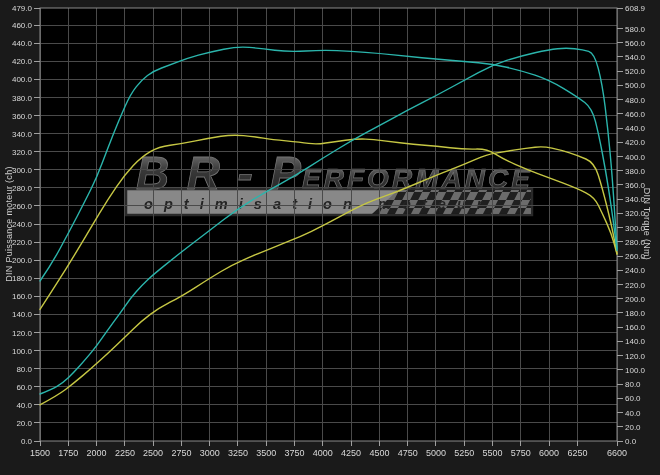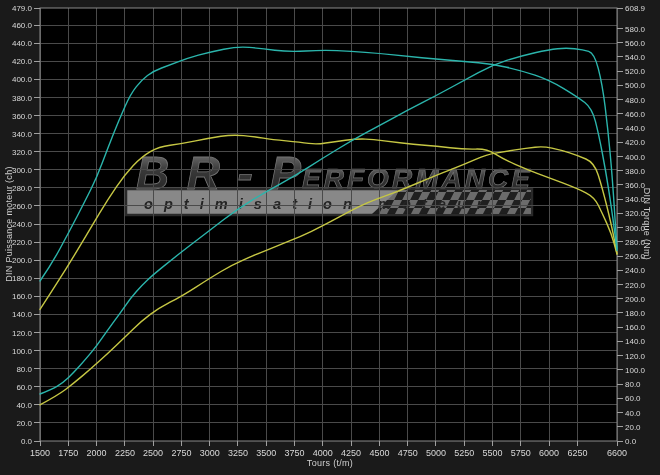--- a/index.html
+++ b/index.html
@@ -247,14 +247,13 @@
           <text x="577.4" y="456" text-anchor="middle" font-size="9" fill="#d9d9d9">6250</text>
           <text x="617.0" y="456" text-anchor="middle" font-size="9" fill="#d9d9d9">6600</text>
         </g>
         <path d="M40.0,309.4 Q57.0,283.1 65.5,269.6 Q73.9,256.1 82.4,241.9 Q90.9,227.7 99.4,213.4 Q107.9,199.2 116.4,186.8 Q124.9,174.3 133.3,165.4 Q141.8,156.6 150.3,151.6 Q158.8,146.6 170.1,145.2 Q181.4,143.8 195.6,140.9 Q209.7,138.1 221.0,136.3 Q232.3,134.5 243.6,135.6 Q255.0,136.6 263.4,138.1 Q271.9,139.5 286.1,140.9 Q300.2,142.3 308.7,143.4 Q317.2,144.5 325.7,143.0 Q334.2,141.6 345.5,140.2 Q356.8,138.8 365.3,139.1 Q373.8,139.5 382.2,140.6 Q390.7,141.6 402.0,143.0 Q413.4,144.5 424.7,145.2 Q436.0,145.9 450.1,147.7 Q464.3,149.4 475.6,149.1 Q486.9,148.7 495.4,154.1 Q503.9,159.4 515.2,164.4 Q526.5,169.4 537.8,173.6 Q549.1,177.9 563.3,183.2 Q577.4,188.6 585.9,192.8 Q594.4,197.1 598.3,205.3 Q602.3,213.4 606.8,223.4 Q611.3,233.4 614.2,243.7 L617.0,254.0" fill="none" stroke="#c6c744" stroke-width="1.4" stroke-linejoin="round" stroke-linecap="round"></path>
         <path d="M40.0,404.8 Q57.0,395.8 65.5,389.5 Q73.9,383.1 82.4,375.9 Q90.9,368.7 99.4,361.0 Q107.9,353.3 116.4,345.2 Q124.9,337.0 133.3,328.9 Q141.8,320.8 150.3,314.4 Q158.8,308.1 170.1,302.2 Q181.4,296.4 195.6,287.3 Q209.7,278.3 221.0,271.5 Q232.3,264.7 243.6,259.8 Q255.0,254.8 266.3,250.3 Q277.6,245.7 288.9,241.2 Q300.2,236.7 311.5,231.3 Q322.8,225.9 337.0,218.2 Q351.1,210.5 359.6,206.4 Q368.1,202.4 376.6,199.2 Q385.1,196.0 393.6,192.9 Q402.0,189.7 419.0,182.5 Q436.0,175.2 450.1,169.8 Q464.3,164.4 475.6,159.4 Q486.9,154.4 495.4,153.1 Q503.9,151.7 515.2,149.9 Q526.5,148.1 535.0,147.2 Q543.5,146.3 551.9,148.1 Q560.4,149.9 568.9,152.6 Q577.4,155.3 585.9,159.0 Q594.4,162.6 598.3,175.2 Q602.3,187.9 606.8,206.0 Q611.3,224.0 614.2,239.0 L617.0,253.9" fill="none" stroke="#c6c744" stroke-width="1.4" stroke-linejoin="round" stroke-linecap="round"></path>
         <path d="M40.0,281.0 Q51.3,264.6 59.8,249.0 Q68.3,233.4 76.8,217.0 Q85.3,200.6 90.9,189.3 Q96.6,177.9 102.2,163.0 Q107.9,148.0 113.5,133.8 Q119.2,119.6 124.9,106.8 Q130.5,94.0 136.2,86.9 Q141.8,79.8 147.5,75.5 Q153.1,71.2 161.6,68.0 Q170.1,64.8 178.6,61.6 Q187.1,58.4 198.4,55.2 Q209.7,52.0 223.8,49.2 Q238.0,46.3 249.3,47.4 Q260.6,48.5 274.8,50.2 Q288.9,52.0 305.9,51.0 Q322.8,49.9 337.0,50.6 Q351.1,51.3 365.3,52.4 Q379.4,53.4 393.6,54.9 Q407.7,56.3 421.8,57.7 Q436.0,59.1 450.1,60.2 Q464.3,61.3 478.4,62.7 Q492.5,64.1 506.7,67.3 Q520.8,70.5 535.0,75.1 Q549.1,79.8 563.3,88.3 Q577.4,96.8 584.8,102.5 Q592.1,108.2 595.5,121.7 Q598.9,135.2 602.3,153.0 Q605.7,170.8 608.5,188.6 Q611.3,206.3 614.2,228.4 L617.0,250.4" fill="none" stroke="#2bb5ac" stroke-width="1.4" stroke-linejoin="round" stroke-linecap="round"></path>
         <path d="M40.0,394.0 Q51.3,389.5 57.0,386.3 Q62.6,383.1 68.3,377.7 Q73.9,372.3 79.6,366.0 Q85.3,359.6 90.9,352.9 Q96.6,346.1 102.2,337.9 Q107.9,329.8 113.5,322.1 Q119.2,314.4 124.9,306.3 Q130.5,298.2 136.2,291.8 Q141.8,285.5 147.5,280.1 Q153.1,274.7 161.6,267.9 Q170.1,261.1 178.6,254.3 Q187.1,247.6 198.4,239.0 Q209.7,230.4 223.8,219.5 Q238.0,208.7 252.1,200.1 Q266.3,191.5 280.4,183.8 Q294.6,176.1 308.7,167.1 Q322.8,158.1 337.0,149.5 Q351.1,140.9 365.3,133.2 Q379.4,125.5 393.6,117.8 Q407.7,110.1 421.8,102.9 Q436.0,95.7 450.1,88.0 Q464.3,80.3 478.4,72.6 Q492.5,64.9 506.7,60.4 Q520.8,55.9 535.0,52.7 Q549.1,49.6 557.6,48.7 Q566.1,47.8 574.6,48.7 Q583.1,49.6 588.7,51.4 Q594.4,53.2 598.3,68.6 Q602.3,83.9 605.1,106.5 Q607.9,129.1 610.2,154.0 Q612.5,178.8 614.7,213.7 L617.0,248.5" fill="none" stroke="#2bb5ac" stroke-width="1.4" stroke-linejoin="round" stroke-linecap="round"></path>
       </svg></div>
   <div class="axis-title axis-title-y axis-title-left">DIN Puissance moteur (ch)</div>
   <div class="axis-title axis-title-y axis-title-right">DIN Torque (Nm)</div>
-  <div class="axis-title axis-title-x">Tours (t/m)</div>
 </div>
 
 </body></html>

